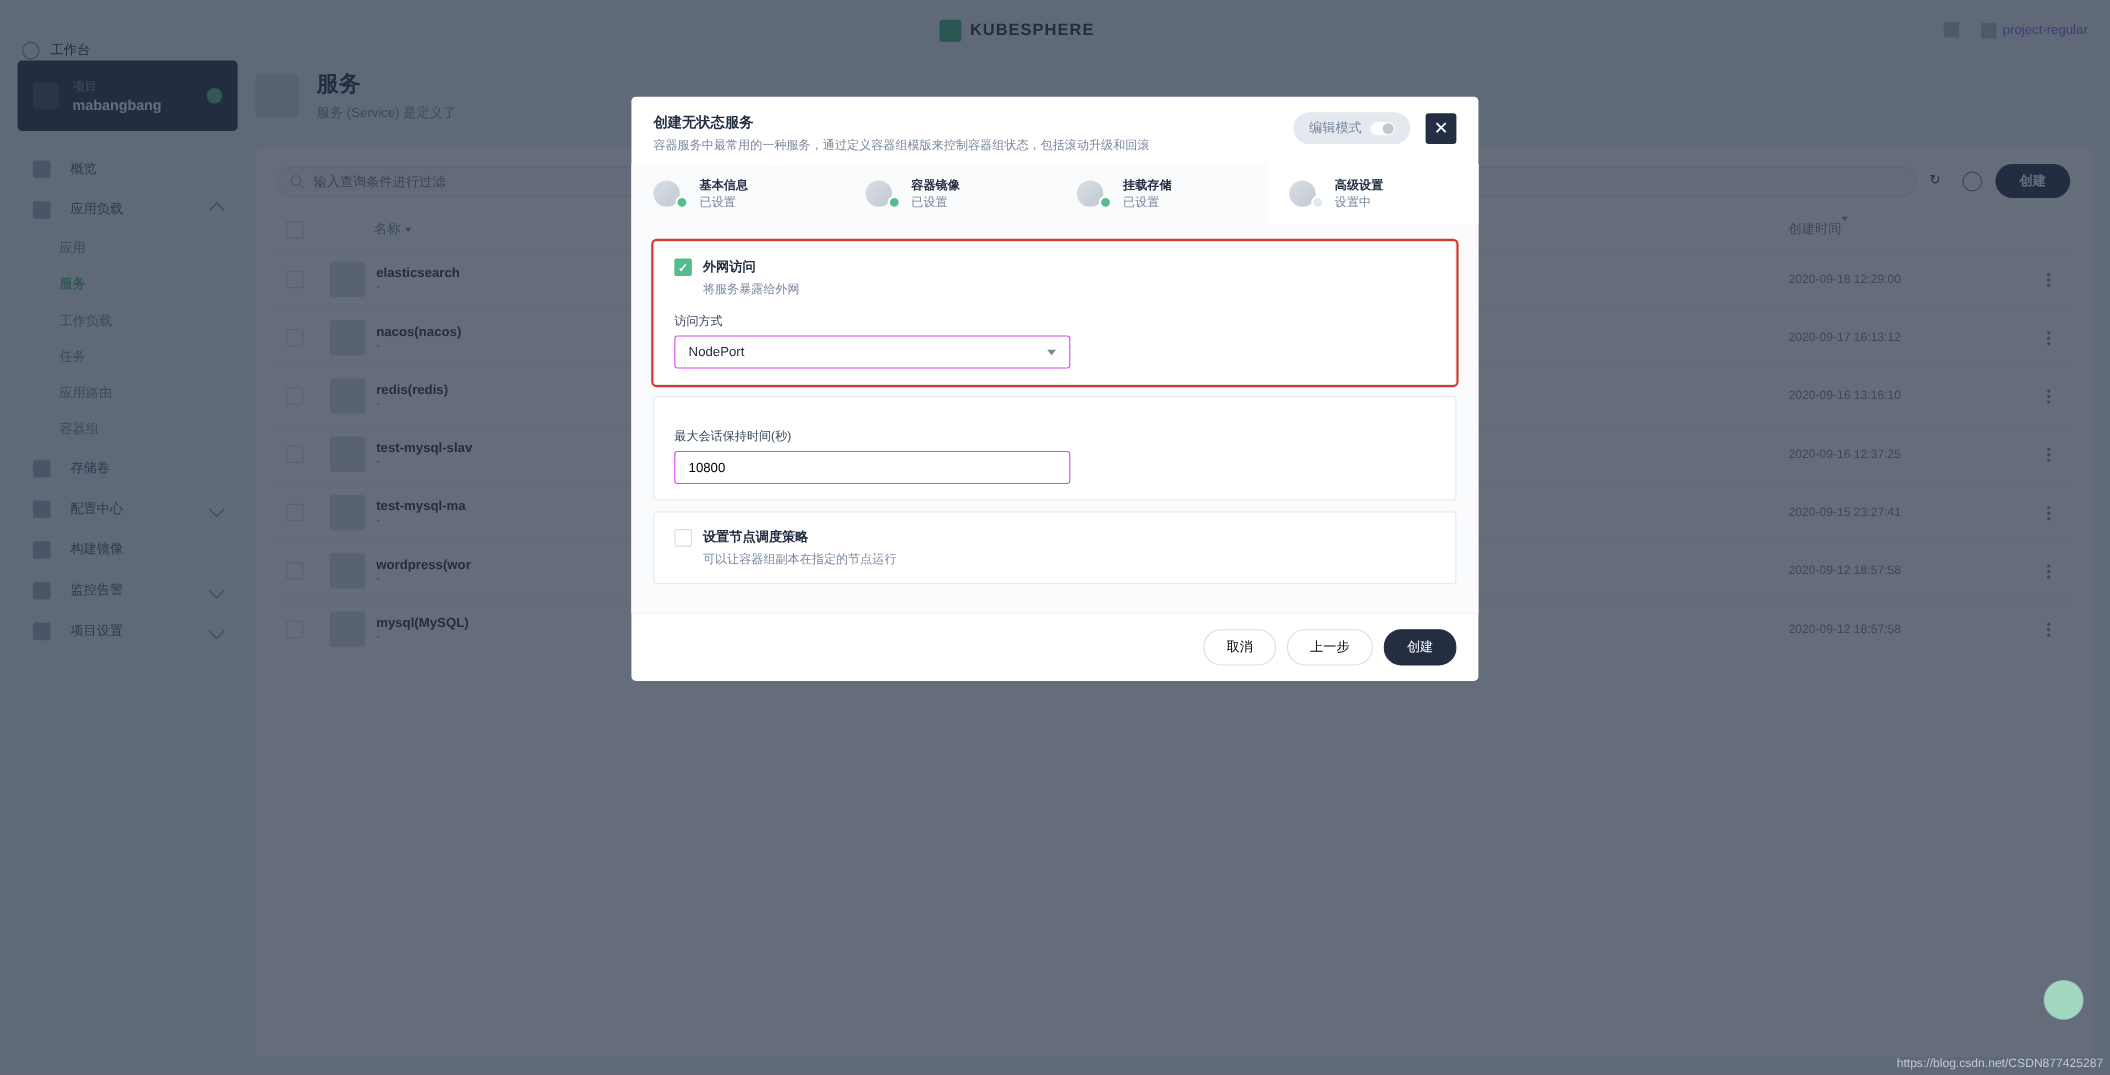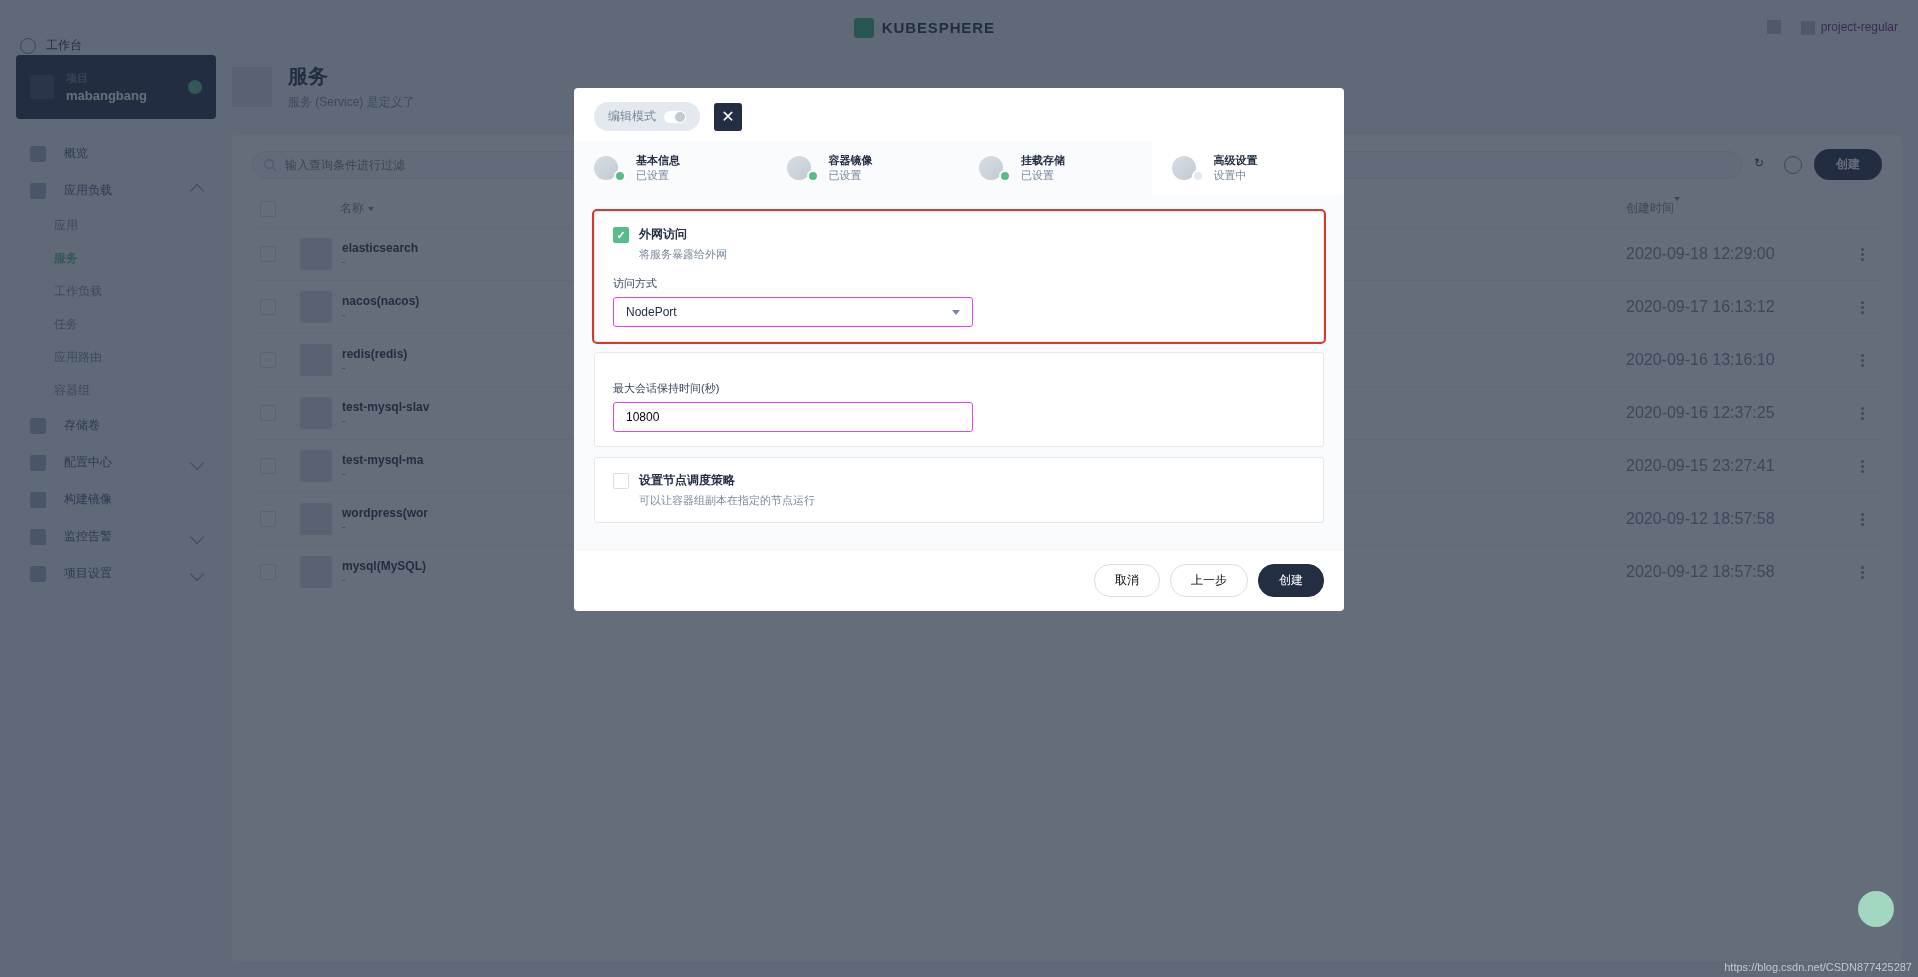--- a/index.html
+++ b/index.html
@@ -1,21 +1,21 @@
 <!DOCTYPE html>
 <html><head>
 <meta charset="utf-8">
 <style>
 * { box-sizing: border-box; margin: 0; padding: 0; }
 body { font-family: -apple-system, BlinkMacSystemFont, "Segoe UI", sans-serif; background: #eff4f9; color: #242e42; font-size: 12px; overflow: hidden; }
 .app-header { height: 55px; display: flex; align-items: center; padding: 0 20px; justify-content: space-between; }
 .header-left { display: flex; align-items: center; gap: 10px; margin-top: 36px; }
 .header-logo { display: flex; align-items: center; gap: 8px; }
 .logo-icon { width: 20px; height: 20px; background: #36b37e; border-radius: 3px; position: relative; }
-.header-right { display: flex; align-items: center; gap: 20px; color: #701a75; }
+.header-right { display: flex; align-items: center; gap: 20px; color: #8b5cf6; }
 .main-wrapper { display: flex; padding: 0 16px 16px; gap: 16px; height: calc(100vh - 55px); }
 .sidebar { width: 200px; flex-shrink: 0; }
 .project-card { background: #242e42; color: #fff; border-radius: 4px; padding: 16px 14px; display: flex; align-items: center; gap: 12px; position: relative; margin-bottom: 16px; }
 .project-icon { width: 24px; height: 24px; background: #3e475c; border-radius: 3px; display: flex; align-items: center; justify-content: center; }
 .project-label { font-size: 11px; color: #919aa3; }
 .project-name { font-size: 13px; font-weight: 600; margin-top: 2px; }
 .status-dot { position: absolute; right: 14px; width: 14px; height: 14px; background: #55bc8a; border-radius: 50%; }
 .nav-list { list-style: none; }
 .nav-item { display: flex; align-items: center; padding: 10px 14px; color: #4a5974; gap: 10px; cursor: pointer; font-size: 12px; }
 .nav-item.expandable { justify-content: space-between; }
@@ -41,21 +41,21 @@
 .th-checkbox, .td-checkbox { width: 16px; height: 16px; border: 1px solid #d8dee5; border-radius: 2px; margin: 0 8px; flex-shrink: 0; }
 .th-name { flex: 1; display: flex; align-items: center; gap: 4px; padding-left: 40px; }
 .th-time { width: 200px; }
 .th-action { width: 40px; }
 .table-body { flex: 1; }
 .table-row { display: flex; align-items: center; padding: 10px 0; border-top: 1px solid #eff4f9; gap: 16px; }
 .row-icon { width: 32px; height: 32px; background: #d8dee5; border-radius: 3px; }
 .row-name-col { flex: 1; display: flex; align-items: center; gap: 10px; }
 .row-name { font-weight: 600; font-size: 12px; color: #242e42; }
 .row-sub { font-size: 11px; color: #79879c; }
-.row-time { width: 200px; color: #79879c; font-size: 16px; }
+.row-time { width: 200px; color: #79879c; font-size: 11px; }
 .row-action { width: 40px; display: flex; justify-content: center; }
 .more-dots { display: flex; flex-direction: column; gap: 2px; cursor: pointer; }
 .more-dots span { width: 3px; height: 3px; background: #79879c; border-radius: 50%; }
 .table-footer { display: flex; justify-content: space-between; align-items: center; padding: 12px 0 0; color: #79879c; font-size: 12px; }
 .pagination { display: flex; align-items: center; gap: 12px; }
 .overlay { position: fixed; inset: 0; background: rgba(35, 45, 65, 0.7); display: flex; align-items: flex-start; justify-content: center; padding-top: 88px; }
 .modal { width: 770px; background: #fff; border-radius: 4px; display: flex; flex-direction: column; max-height: calc(100vh - 170px); }
 .modal-header { padding: 14px 20px 10px; display: flex; justify-content: space-between; align-items: flex-start; }
 .modal-header-text { flex: 1; }
 .modal-title { font-size: 13px; font-weight: 600; margin-bottom: 4px; }
@@ -341,20 +341,24 @@
             </div>
           </div>
         </div>
     </div>
   </div>
 </div>
 
 <div class="overlay">
   <div class="modal">
     <div class="modal-header">
+      <div class="modal-header-text">
+        <div class="modal-title">创建无状态服务</div>
+        <div class="modal-subtitle">容器服务中最常用的一种服务，通过定义容器组模版来控制容器组状态，包括滚动升级和回滚</div>
+      </div>
       <div class="modal-header-right">
         <button class="edit-mode-btn">
             <span>编辑模式</span>
             <span class="toggle"></span>
           </button>
         <button class="close-btn">
             <span>✕</span>
           </button>
       </div>
     </div>

